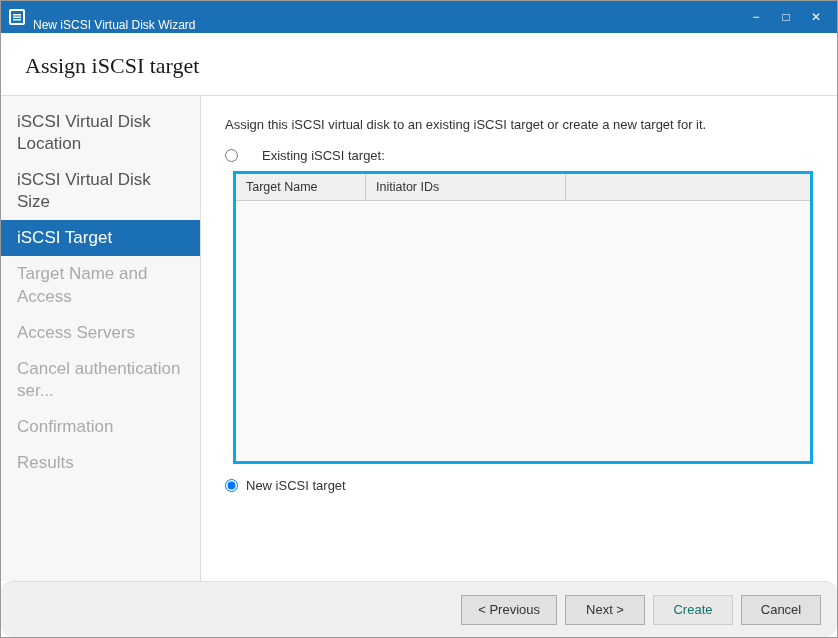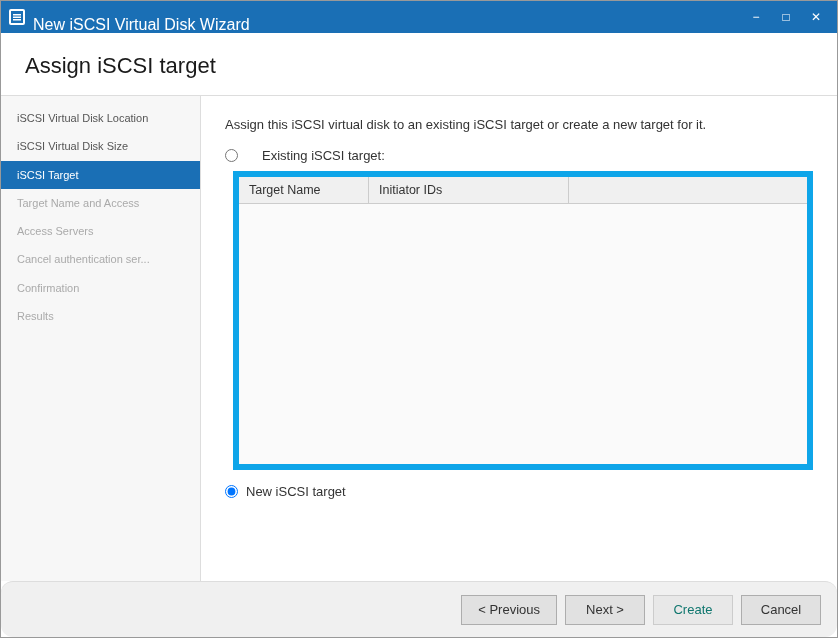--- a/index.html
+++ b/index.html
@@ -45,21 +45,21 @@
       border-radius: 2px;
       display: flex;
       align-items: center;
       justify-content: center;
     }
     .title-bar-icon svg {
       width: 12px;
       height: 12px;
     }
     .title-bar-title {
-      font-size: 16px;
+      font-size: 12px;
       font-weight: normal;
       margin-top: 15px;
     }
     .title-bar-controls {
       display: flex;
       gap: 4px;
     }
     .title-btn {
       width: 26px;
       height: 20px;
@@ -76,38 +76,39 @@
     .page-header {
       background: #ffffff;
       padding: 20px 24px 16px;
       border-bottom: 1px solid #ddd;
       flex-shrink: 0;
     }
     .page-header h1 {
       font-size: 22px;
       font-weight: 300;
       color: #1a1a1a;
+      font-family: Liberation Serif, serif;
     }
 
     .content-area {
       display: flex;
       flex: 1;
       overflow: hidden;
     }
 
     .sidebar {
       width: 200px;
       background: #f7f7f7;
       border-right: 1px solid #ddd;
       padding: 8px 0;
       flex-shrink: 0;
     }
     .sidebar-item {
       padding: 7px 16px;
-      font-size: 11px;
+      font-size: 17px;
       color: #555;
       cursor: default;
       line-height: 1.3;
     }
     .sidebar-item.active {
       background: #1a6fb5;
       color: white;
     }
     .sidebar-item.disabled {
       color: #aaa;
@@ -133,21 +134,21 @@
     }
     .radio-option input[type="radio"] {
       margin: 0;
       cursor: pointer;
     }
     .radio-label {
       font-size: 13px;
       color: #333;
     }
     .table-container {
-      border: 6px solid #0ea5e9;
+      border: 3px solid #0ea5e9;
       margin-left: 8px;
       margin-bottom: 14px;
       background: #f9f9f9;
     }
     .table-header {
       display: grid;
       grid-template-columns: 130px 200px 190px 1fr;
       background: #f0f0f0;
       border-bottom: 1px solid #ccc;
     }

